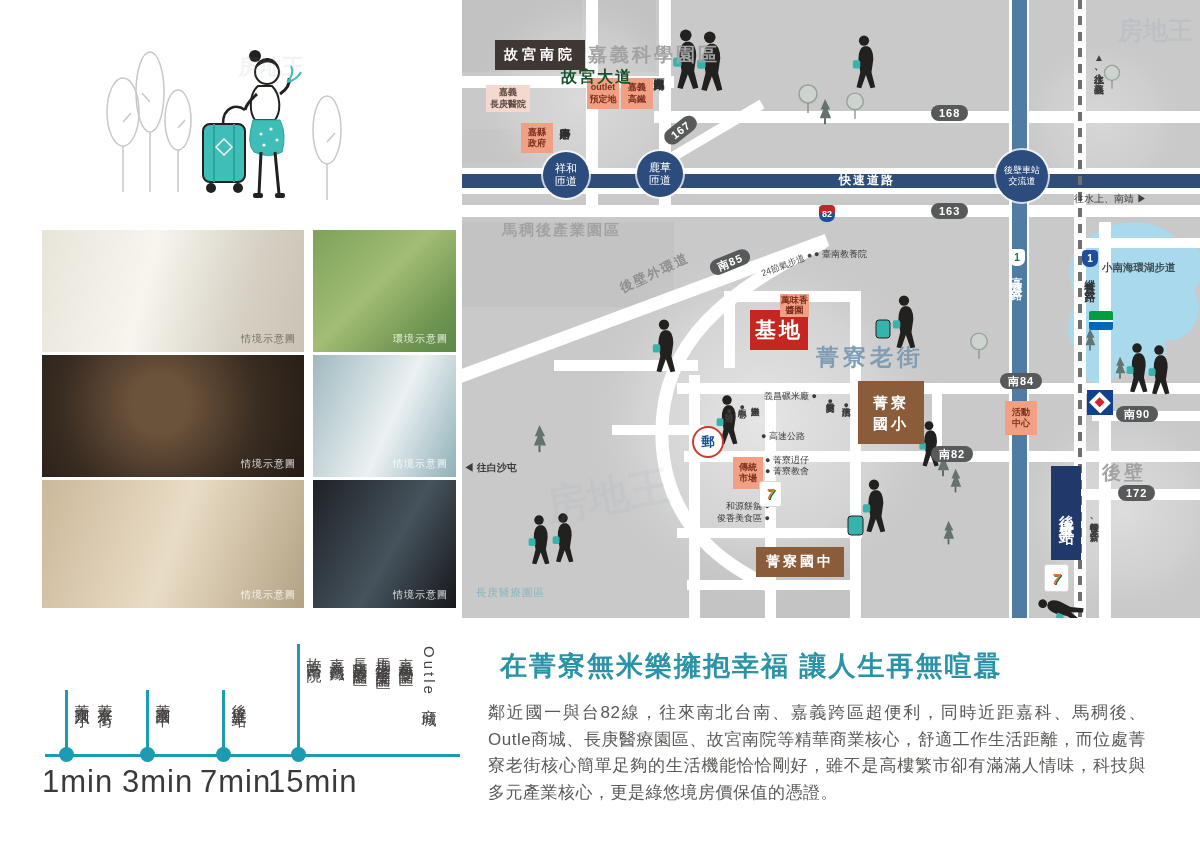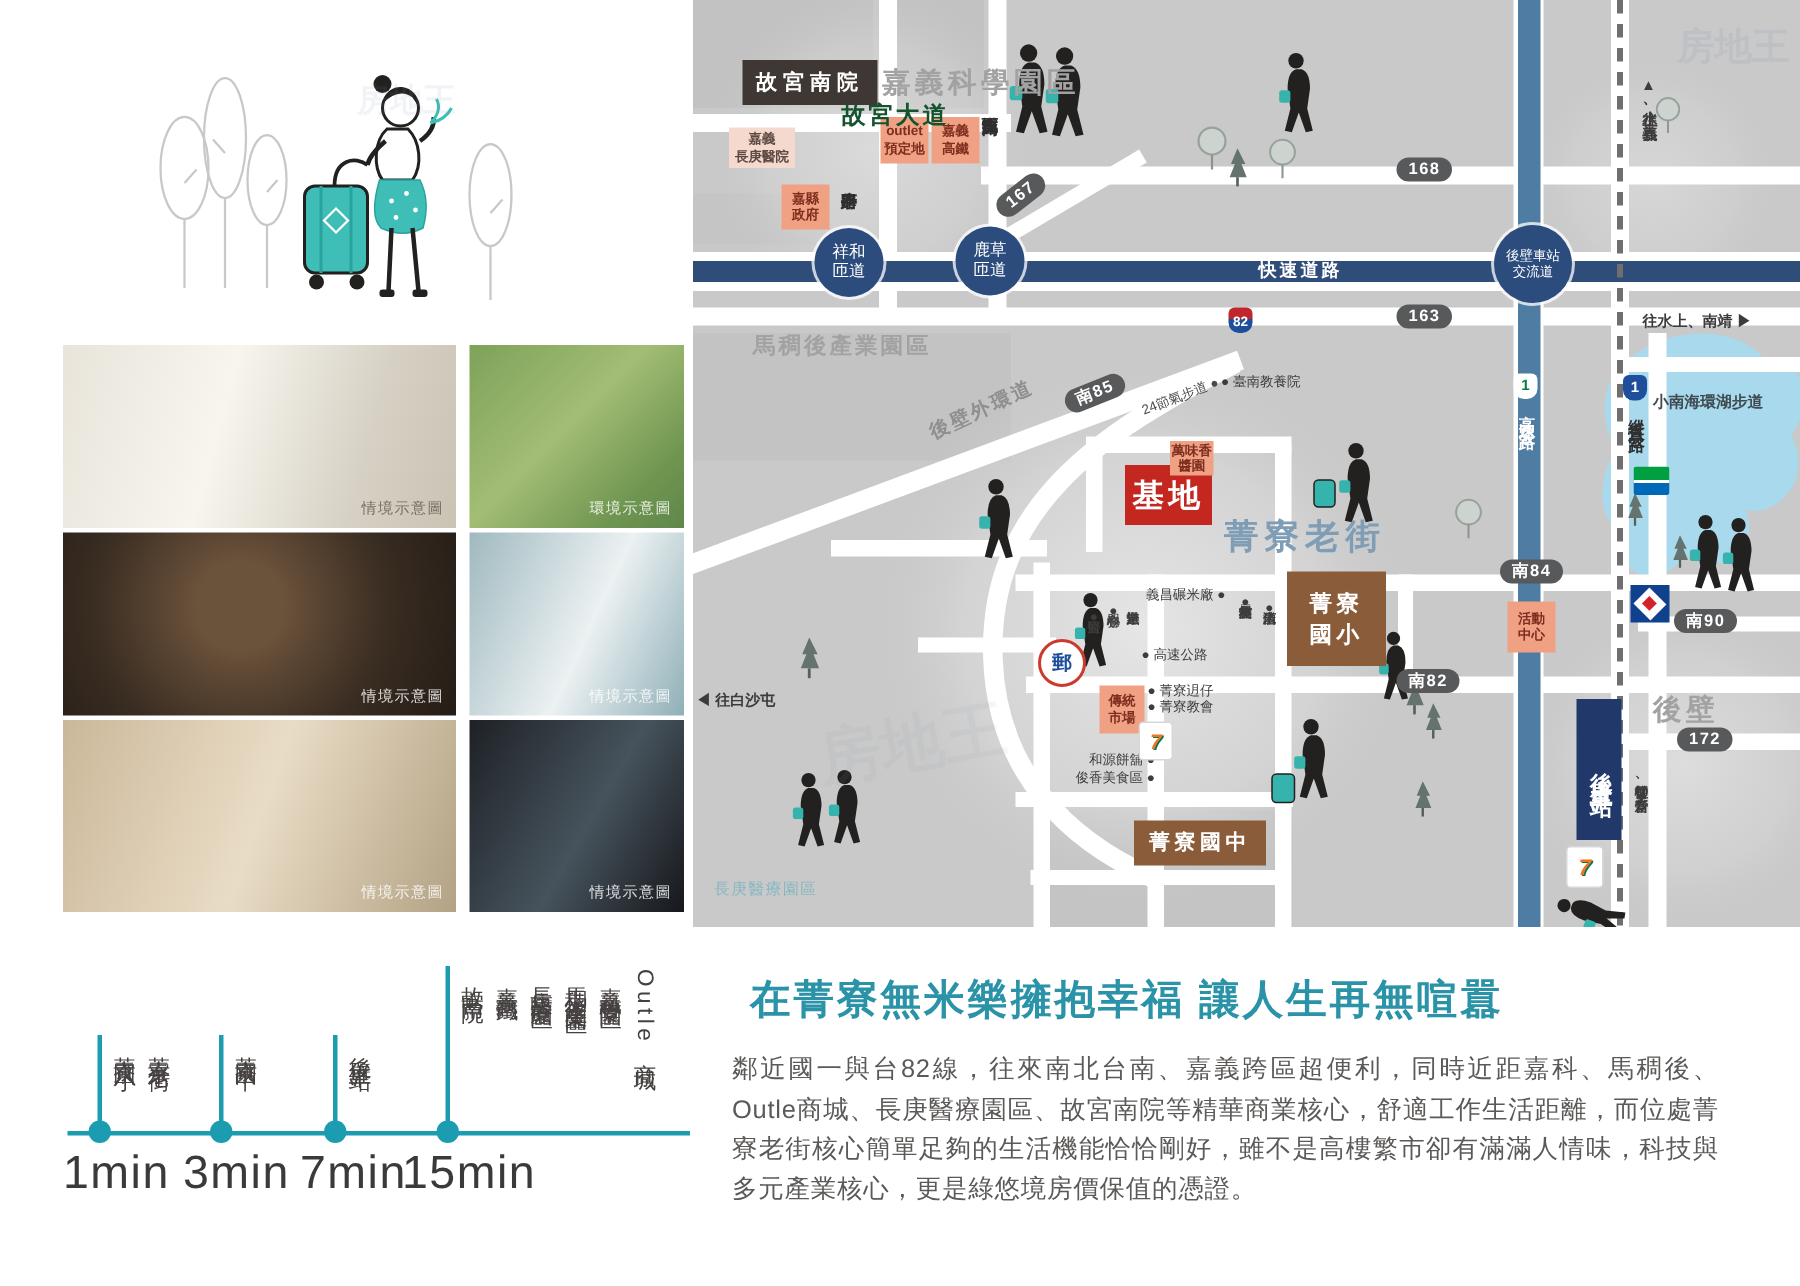--- a/index.html
+++ b/index.html
@@ -320,21 +320,21 @@
   <div class="ab tiny vt" style="left:261px;top:406px;">醫生府●</div>
   <div class="ab tiny vt" style="left:274px;top:402px;">服務中心●</div>
   <div class="ab tiny vt" style="left:287px;top:400px;">無米樂旅遊</div>
   <div class="ab tiny" style="left:299px;top:431px;">● 高速公路</div>
   <div class="ab tiny" style="left:303px;top:455px;">● 菁寮迌仔</div>
   <div class="ab tiny" style="left:303px;top:466px;">● 菁寮教會</div>
   <div class="ab tiny" style="left:246px;top:501px;width:62px;text-align:right;">和源餅舖 ●</div>
   <div class="ab tiny" style="left:240px;top:513px;width:68px;text-align:right;">俊香美食區 ●</div>
 
   <div class="ab vt tiny" style="left:630px;top:52px;font-size:10px;font-weight:bold;">▲ 往水上、嘉義</div>
-  <div class="ab tiny" style="left:633px;top:193px;font-size:10px;font-weight:bold;margin-top:16px;">往水上、南靖 ▶</div>
+  <div class="ab tiny" style="left:612px;top:193px;font-size:10px;font-weight:normal;">往水上、南靖 ▶</div>
   <div class="ab vt tiny" style="left:626px;top:516px;font-size:9px;font-weight:bold;">往柳營、新營 ▼</div>
   <div class="ab tiny" style="left:2px;top:462px;font-size:10px;font-weight:bold;">◀ 往白沙屯</div>
 
   <div class="post" style="left:230px;top:426px;width:28px;height:28px;font-size:13px;">
     <span>郵</span>
   </div>
   <div class="seven" style="left:297px;top:481px;width:21px;height:24px;">
     <span style="font-size:14px;">7</span>
   </div>
   <div class="seven" style="left:582px;top:564px;width:23px;height:26px;">

